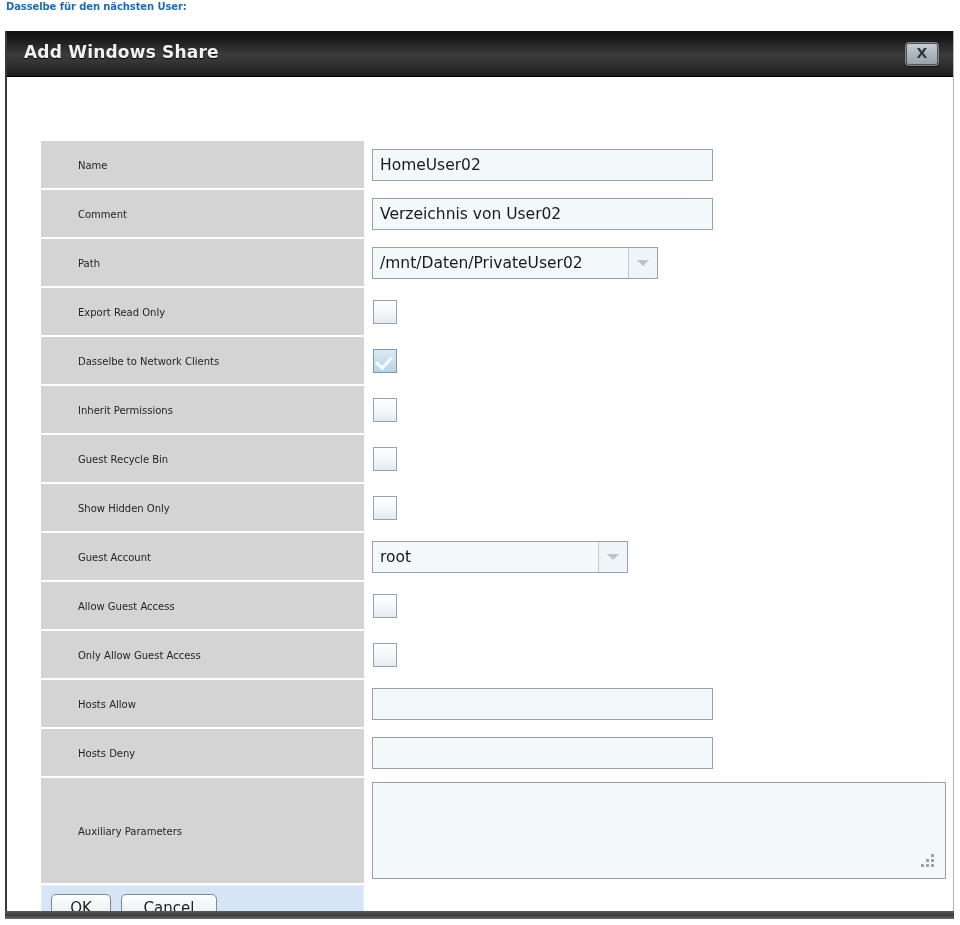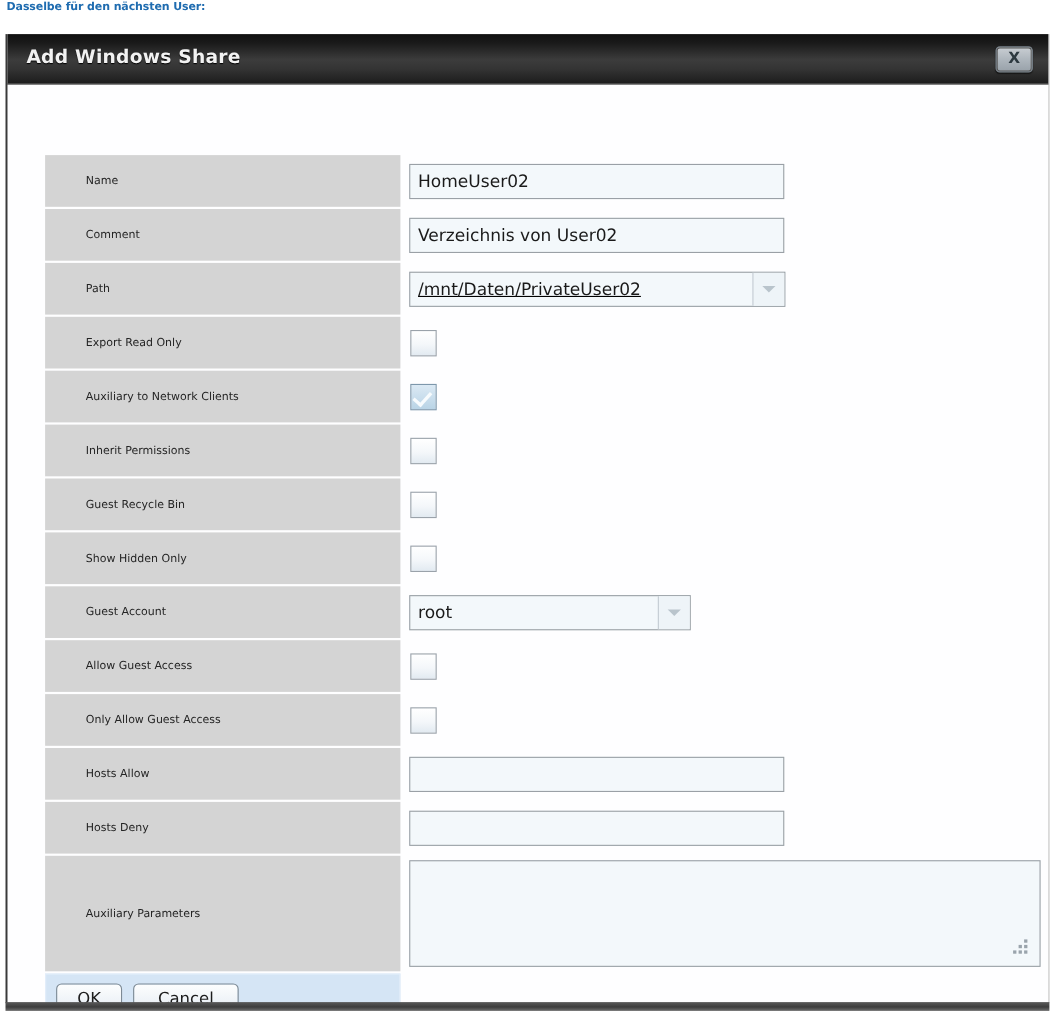--- a/index.html
+++ b/index.html
@@ -162,21 +162,21 @@
     top: 50%;
     transform: translateY(-50%);
     height: 32px;
     box-sizing: border-box;
     background: #f3f8fb;
     border: 1px solid #9aa0a6;
     display: flex;
     align-items: stretch;
     cursor: pointer;
   }
-  .combo.path-combo { width: 342px; text-decoration: underline; }
+  .combo.path-combo { width: 286px; }
   .combo.guest-combo { width: 256px; }
   .combo-value {
     flex: 1 1 auto;
     font-size: 15.5px;
     color: #1a1a1a;
     padding: 0 7px;
     line-height: 30px;
     white-space: nowrap;
     overflow: hidden;
   }
@@ -355,21 +355,21 @@
         <div class="form-row">
           <div class="row-label">
             <span>Export Read Only</span>
           </div>
           <div class="row-field">
             <div class="checkbox"></div>
           </div>
         </div>
         <div class="form-row">
           <div class="row-label">
-            <span>Auxiliary to Network Clients</span>
+            <span>Dasselbe to Network Clients</span>
           </div>
           <div class="row-field">
             <div class="checkbox checked"></div>
           </div>
         </div>
         <div class="form-row">
           <div class="row-label">
             <span>Inherit Permissions</span>
           </div>
           <div class="row-field">

